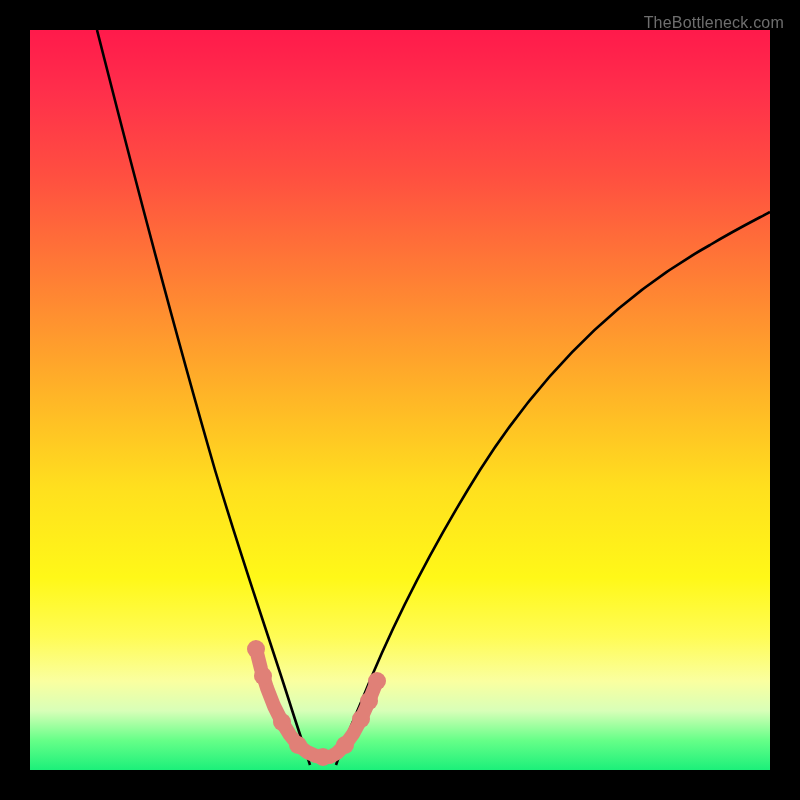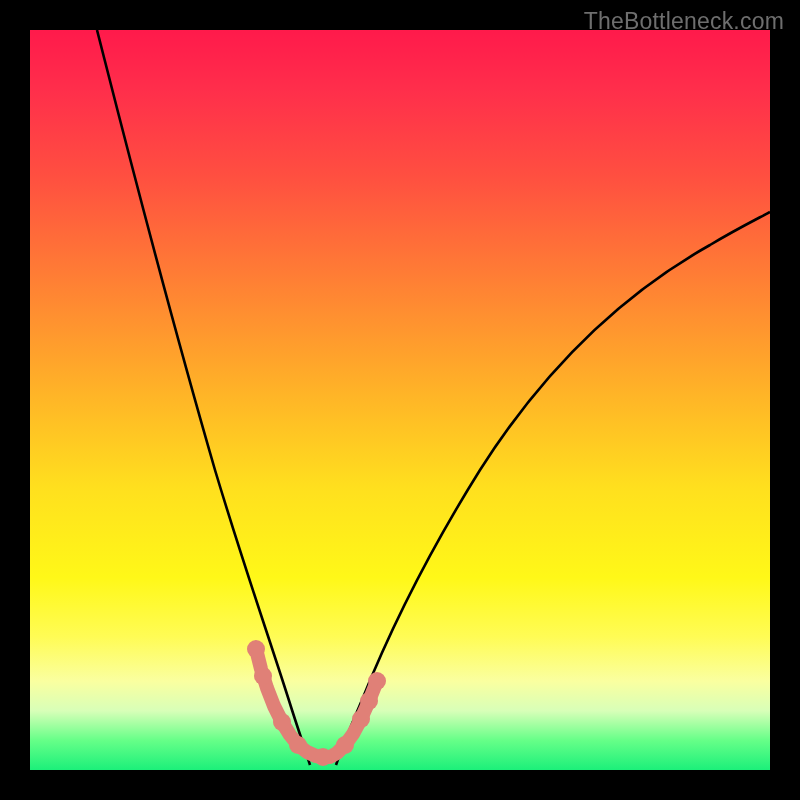--- a/index.html
+++ b/index.html
@@ -38,24 +38,24 @@
       #fff818 74%,
       #fffc55 82%,
       #faffa0 88%,
       #d8ffb8 92%,
       #66ff88 96%,
       #1cf07a 100%
     );
   }
   .watermark {
     position: absolute;
-    top: 8px;
+    top: 14px;
     right: 16px;
     color: #6e6e6e;
-    font-size: 23px;
+    font-size: 16px;
     letter-spacing: 0.2px;
     font-weight: 500;
   }
   svg.curves {
     position: absolute;
     inset: 0;
   }
   svg.bump {
     position: absolute;
     inset: 0;

